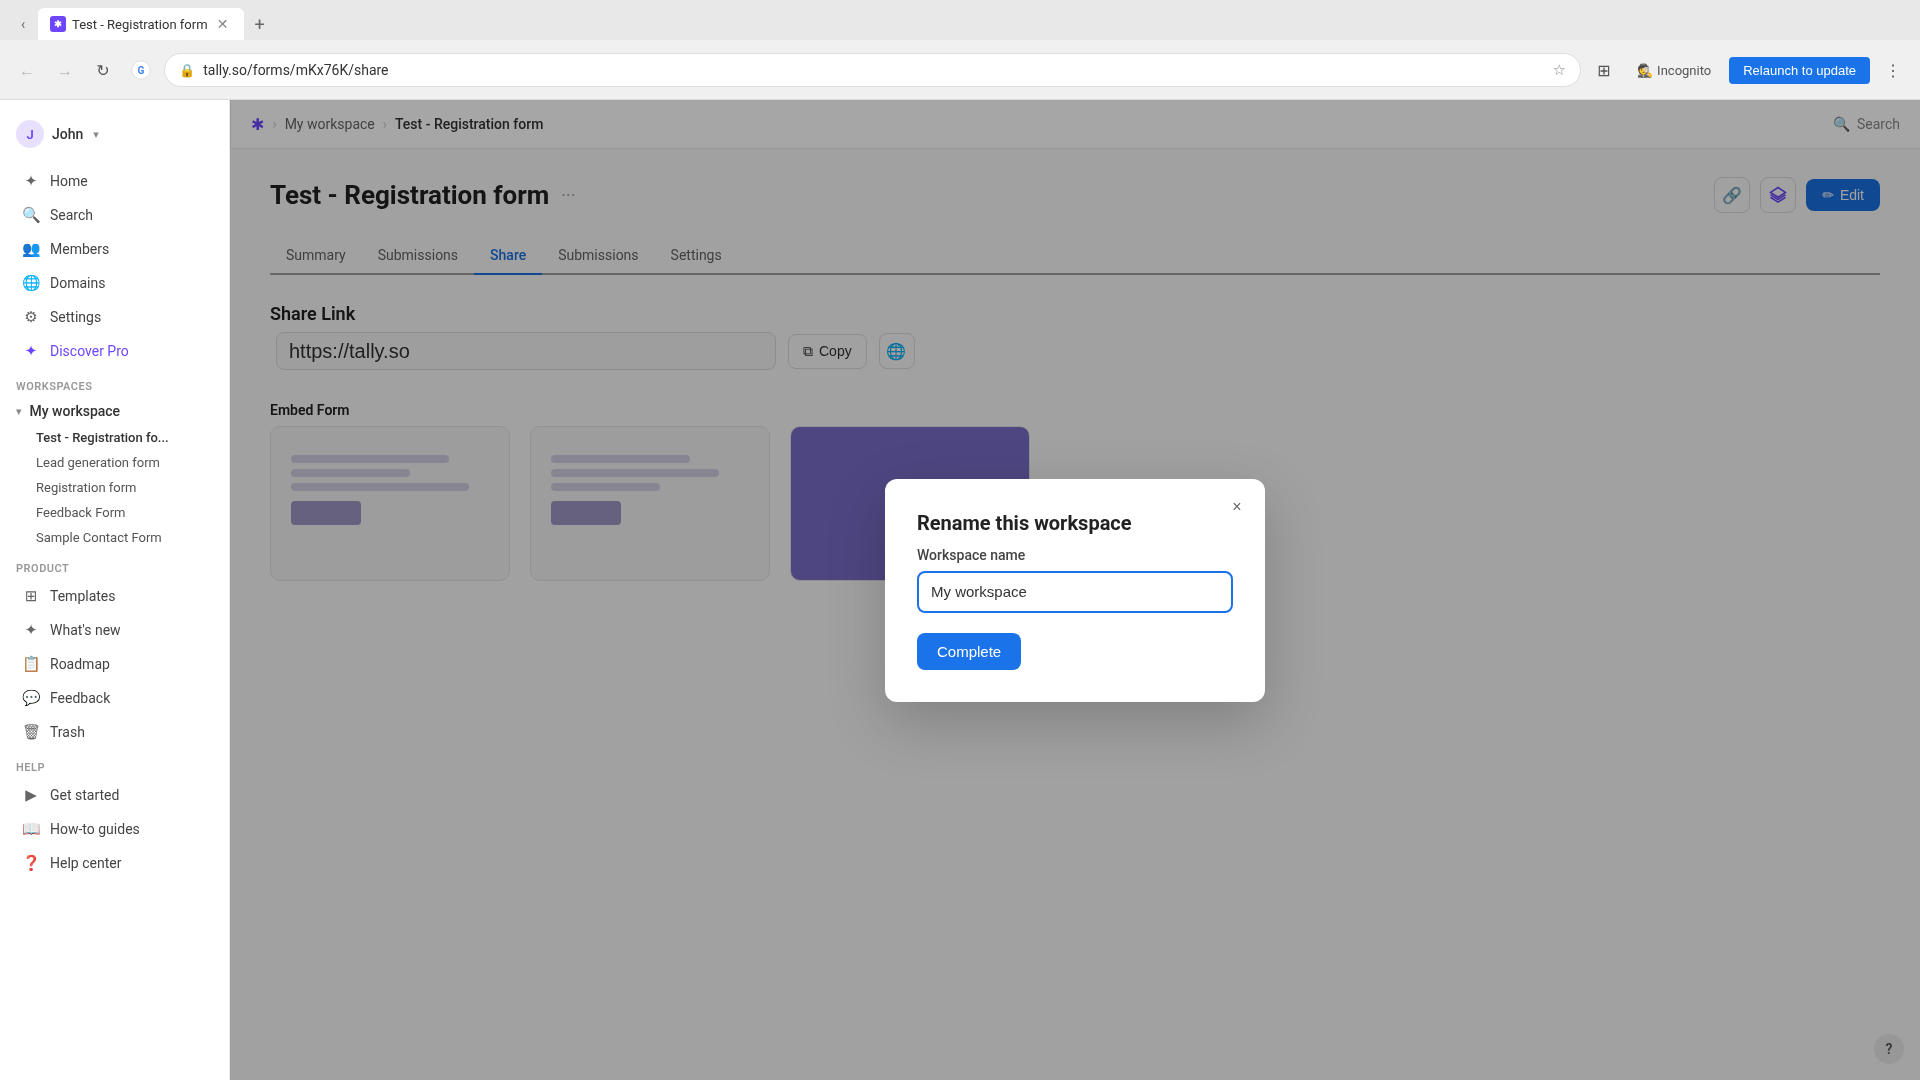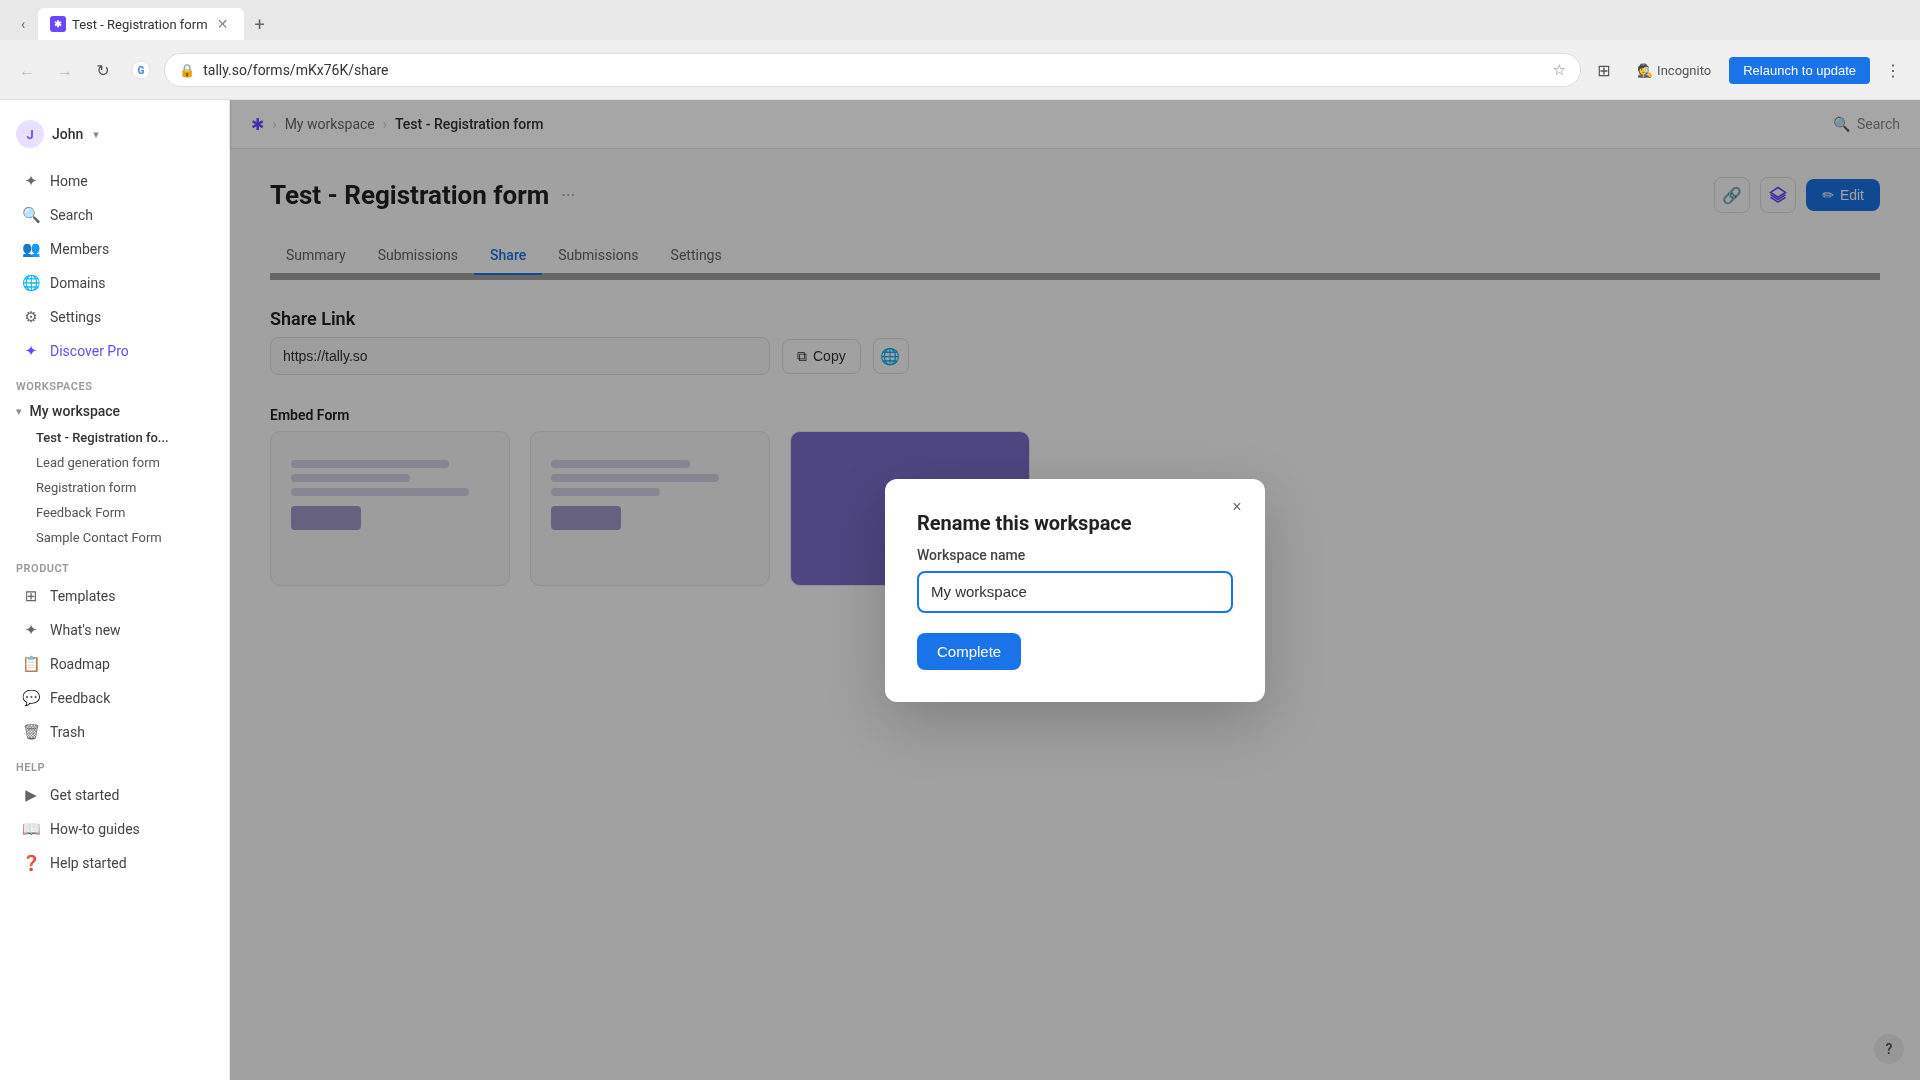--- a/index.html
+++ b/index.html
@@ -222,41 +222,42 @@
       background: #fff;
     }
     .edit-btn {
       display: flex; align-items: center; gap: 6px;
       background: #1a73e8; color: white; border: none;
       border-radius: 8px; padding: 8px 16px; font-size: 14px;
       font-weight: 500; cursor: pointer;
     }
     .tabs {
       display: flex; gap: 0; margin-bottom: 28px;
-      border-bottom: 7px solid #a3a3a3;
+      border-bottom: 2px solid #a3a3a3;
     }
     .tab {
       padding: 10px 16px; font-size: 14px; color: #666;
       cursor: pointer; border-bottom: 2px solid transparent;
       margin-bottom: -2px;
     }
     .tab.active { color: #1a73e8; border-bottom-color: #1a73e8; font-weight: 500; }
 
     .share-link-section { margin-bottom: 32px; }
     .section-title { font-size: 18px; font-weight: 600; color: #222; margin-bottom: 8px; }
     .section-desc { font-size: 14px; color: #777; margin-bottom: 16px; }
     .share-link-box {
       display: flex; align-items: center; gap: 12px;
     }
     .link-input {
       flex: 1; max-width: 500px;
       height: 38px; border: 1px solid #e0e0e0;
       border-radius: 8px; padding: 0 12px;
-      font-size: 14px; color: #333;
+      font-size: 20px; color: #333;
       background: #fafafa;
+      margin-left: 6px;
     }
     .copy-btn {
       display: flex; align-items: center; gap: 6px;
       background: #fff; border: 1px solid #e0e0e0;
       border-radius: 8px; padding: 8px 14px;
       font-size: 14px; cursor: pointer; color: #333;
     }
     .globe-btn {
       width: 36px; height: 36px;
       border: 1px solid #e0e0e0; border-radius: 8px;
@@ -463,21 +464,21 @@
     <div class="sidebar-nav-item">
       <span class="icon">▶</span>
       <span>Get started</span>
     </div>
     <div class="sidebar-nav-item">
       <span class="icon">📖</span>
       <span>How-to guides</span>
     </div>
     <div class="sidebar-nav-item">
       <span class="icon">❓</span>
-      <span>Help started</span>
+      <span>Help center</span>
     </div>
   </div>
 
   <div style="flex:1; display:flex; flex-direction:column; position:relative; overflow:hidden;">
 
     <div class="topbar">
       <div class="breadcrumb">
         <span class="tally-star">✱</span>
         <span class="sep">›</span>
         <span class="crumb">My workspace</span>

